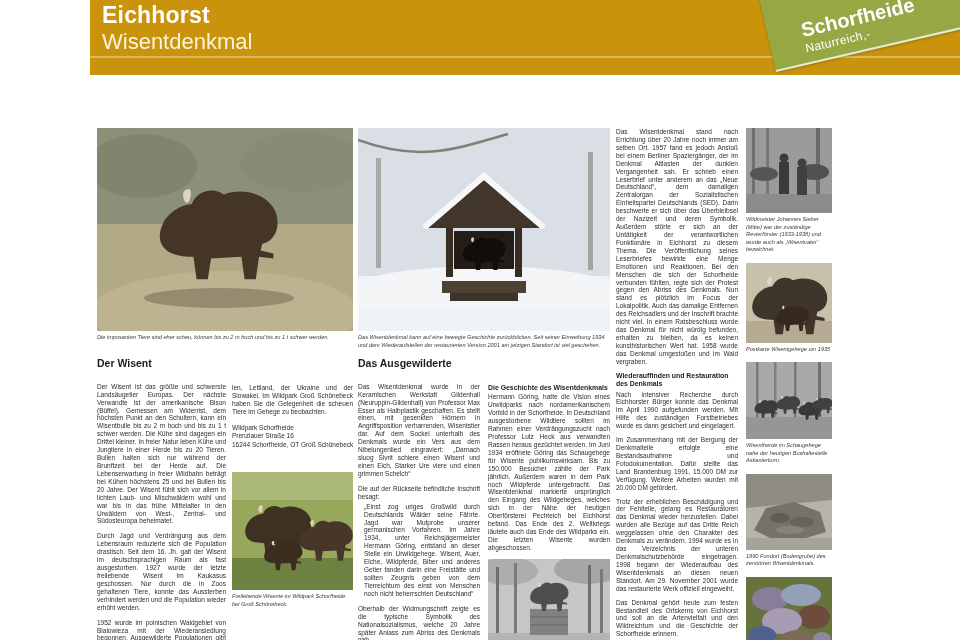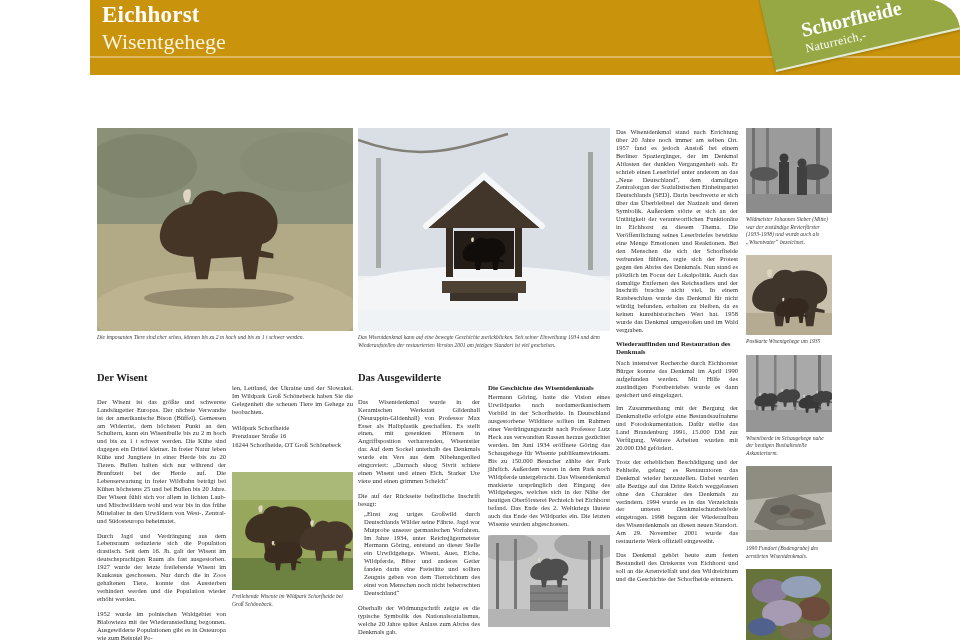--- a/index.html
+++ b/index.html
@@ -1,37 +1,37 @@
 <!DOCTYPE html>
 <html lang="de" style="--band: #c9930c; --ribbon: #95a844;"><head>
 <meta charset="utf-8">
 <style>
   html,body{margin:0;padding:0;background:#ffffff;}
   .page{position:relative;width:960px;height:640px;background:#fff;overflow:hidden;
-        font-family:Liberation Serif, serif;color:#2b2b2b;border-radius:32px;}
+        font-family:Liberation Sans, sans-serif;color:#2b2b2b;}
   
   .band{position:absolute;left:90px;top:0;right:0;height:75px;background:var(--band,#c9930c);}
   .band-divider{position:absolute;left:0;right:0;top:56px;height:2px;background:rgba(255,255,255,.35);}
   .title{position:absolute;left:12px;top:2px;font-size:23px;font-weight:bold;color:#ffffff;letter-spacing:.2px;}
   .subtitle{position:absolute;left:12px;top:29px;font-size:22px;font-weight:normal;color:#fbf3dd;}
   
   .ribbon{position:absolute;top:-52px;right:-52px;width:250px;height:97px;background:var(--ribbon,#95a844);
           transform:rotate(-13deg);display:flex;flex-direction:column;justify-content:flex-end;
           align-items:flex-start;padding:0 0 7px 34px;box-sizing:border-box;color:#fff;
           border-bottom:2px solid rgba(255,255,255,.75);box-shadow:0 1px 3px rgba(0,0,0,.25);}
   .ribbon .l1{font-size:20px;font-weight:bold;line-height:1;}
   .ribbon .l2{font-size:12px;line-height:1.2;margin-top:2px;letter-spacing:.3px;}
   
   .photo{position:absolute;overflow:hidden;background:#ddd;}
   .photo svg{display:block;}
   
   .caption{position:absolute;font-size:5.6px;font-style:italic;line-height:1.35;color:#3a3a3a;}
   .col{position:absolute;font-size:6.5px;line-height:1.22;text-align:justify;color:#2c2c2c;}
   .col p{margin:0 0 7px 0;}
-  .h1{font-size:10.5px;font-weight:bold;color:#1c1c1c;margin:15px 0 13px 0;text-align:left;}
+  .h1{font-size:10.5px;font-weight:bold;color:#1c1c1c;margin:0 0 13px 0;text-align:left;}
   .h2{font-size:6.9px;font-weight:bold;color:#1c1c1c;margin:0 0 1px 0;text-align:left;line-height:1.22;}
   .address{margin:8px 0 0 0;line-height:1.35;text-align:left;}
   .address div{white-space:nowrap;}
   .quote{padding-left:6px;}
   .inline-photo{width:100%;overflow:hidden;}
   .flow-caption{font-size:5.6px;font-style:italic;line-height:1.35;color:#3a3a3a;margin-top:3px;text-align:left;}
   
   .sidebar{position:absolute;left:746px;top:128px;width:86px;}
   .sb-item{margin-bottom:9px;}
   .sb-item .inline-photo{margin-bottom:2px;}
@@ -45,21 +45,21 @@
       <path d="M8 36 C8 24 18 16 28 15 C31 7 41 4 48 9 C62 4 78 10 81 22 C83 30 80 38 72 40 L71 44 L79 46 L79 49 L70 48 L68 62 L61 62 L59 48 L40 49 L38 62 L31 62 L29 48 C19 48 9 46 8 36 Z"></path>
       <path d="M24 14 C21 9 23 5 27 6 C28 9 27 12 26 14 Z" fill="#ded5c2"></path>
     </g>
   </defs>
 </svg>
 
 <div class="page">
 
   <div class="band">
     <div class="title">Eichhorst</div>
-    <div class="subtitle">Wisentgehege</div>
+    <div class="subtitle">Wisentdenkmal</div>
     <div class="band-divider"></div>
   </div>
   <div class="ribbon">
     <div class="l1">Schorfheide</div>
     <div class="l2">Naturreich,-</div>
   </div>
 
   <div class="photo" style="left:97px;top:128px;width:256px;height:203px;">
     <svg width="256" height="203" viewBox="0 0 256 203">
       <rect width="256" height="203" fill="#9aa086"></rect>

